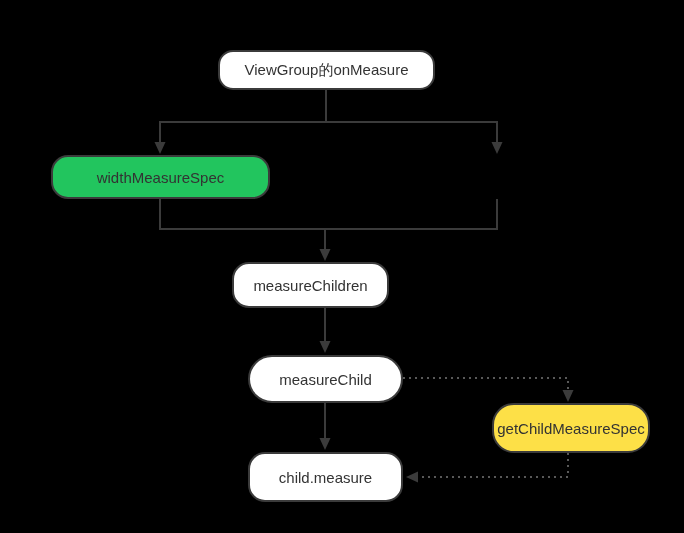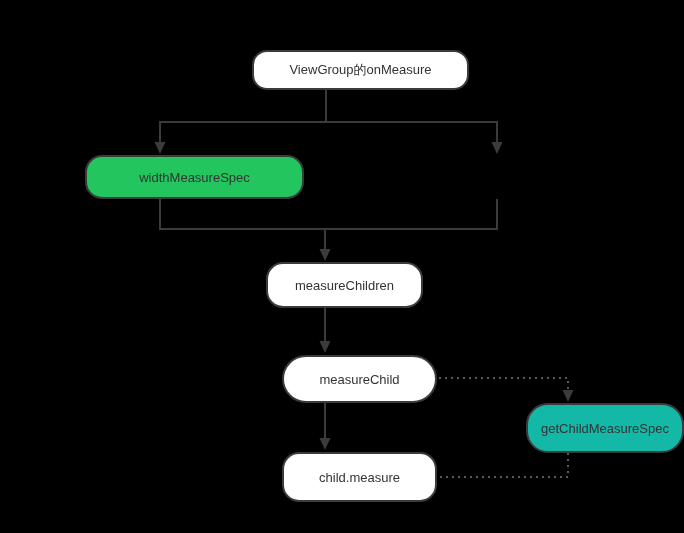--- a/index.html
+++ b/index.html
@@ -17,25 +17,24 @@
     position: absolute; left: 0; top: 0;
   }
   .node {
     position: absolute;
     box-sizing: border-box;
     background: #ffffff;
     border: 2px solid #3b3b3b;
     display: flex;
     align-items: center;
     justify-content: center;
-    font-size: 13px;
+    font-size: 15px;
     color: #333333;
     white-space: nowrap;
     text-align: center;
-    margin-left: 34px;
   }
 </style>
 </head>
 <body style="background: rgb(0, 0, 0);">
 
 <div id="diagram">
   <svg id="edge-layer" width="684" height="533" viewBox="0 0 684 533">
       <polyline points="326,90 326,122 160,122 160,142" fill="none" stroke="#3b3b3b" stroke-width="2"></polyline>
       <polygon points="160,154 154.5,142 165.5,142" fill="#3b3b3b"></polygon>
       <polyline points="326,90 326,122 497,122 497,142" fill="none" stroke="#3b3b3b" stroke-width="2"></polyline>
@@ -50,15 +49,15 @@
       <polyline points="403,378 568,378 568,390" fill="none" stroke="#595959" stroke-width="2" stroke-dasharray="2 4"></polyline>
       <polygon points="568,402 562.5,390 573.5,390" fill="#3b3b3b"></polygon>
       <polyline points="568,453 568,477 418,477" fill="none" stroke="#595959" stroke-width="2" stroke-dasharray="2 4"></polyline>
       <polygon points="406,477 418,471.5 418,482.5" fill="#3b3b3b"></polygon>
     </svg>
 
   <div class="node" style="left: 218px; top: 50px; width: 217px; height: 40px; border-radius: 15px; background: rgb(255, 255, 255); border-color: rgb(59, 59, 59); color: rgb(51, 51, 51);">ViewGroup的onMeasure</div>
   <div class="node" style="left: 51px; top: 155px; width: 219px; height: 44px; border-radius: 17px; background: #22c55e; border-color: rgb(59, 59, 59); color: rgb(51, 51, 51);">widthMeasureSpec</div>
   <div class="node" style="left: 232px; top: 262px; width: 157px; height: 46px; border-radius: 17px; background: rgb(255, 255, 255); border-color: rgb(59, 59, 59); color: rgb(51, 51, 51);">measureChildren</div>
   <div class="node" style="left: 248px; top: 355px; width: 155px; height: 48px; border-radius: 24px; background: rgb(255, 255, 255); border-color: rgb(59, 59, 59); color: rgb(51, 51, 51);">measureChild</div>
-  <div class="node" style="left: 492px; top: 403px; width: 158px; height: 50px; border-radius: 22px; background: #14b8a6; border-color: rgb(59, 59, 59); color: rgb(51, 51, 51);">getChildMeasureSpec</div>
+  <div class="node" style="left: 492px; top: 403px; width: 158px; height: 50px; border-radius: 22px; background: #fde047; border-color: rgb(59, 59, 59); color: rgb(51, 51, 51);">getChildMeasureSpec</div>
   <div class="node" style="left: 248px; top: 452px; width: 155px; height: 50px; border-radius: 17px; background: rgb(255, 255, 255); border-color: rgb(59, 59, 59); color: rgb(51, 51, 51);">child.measure</div>
 </div>
 
 </body></html>

